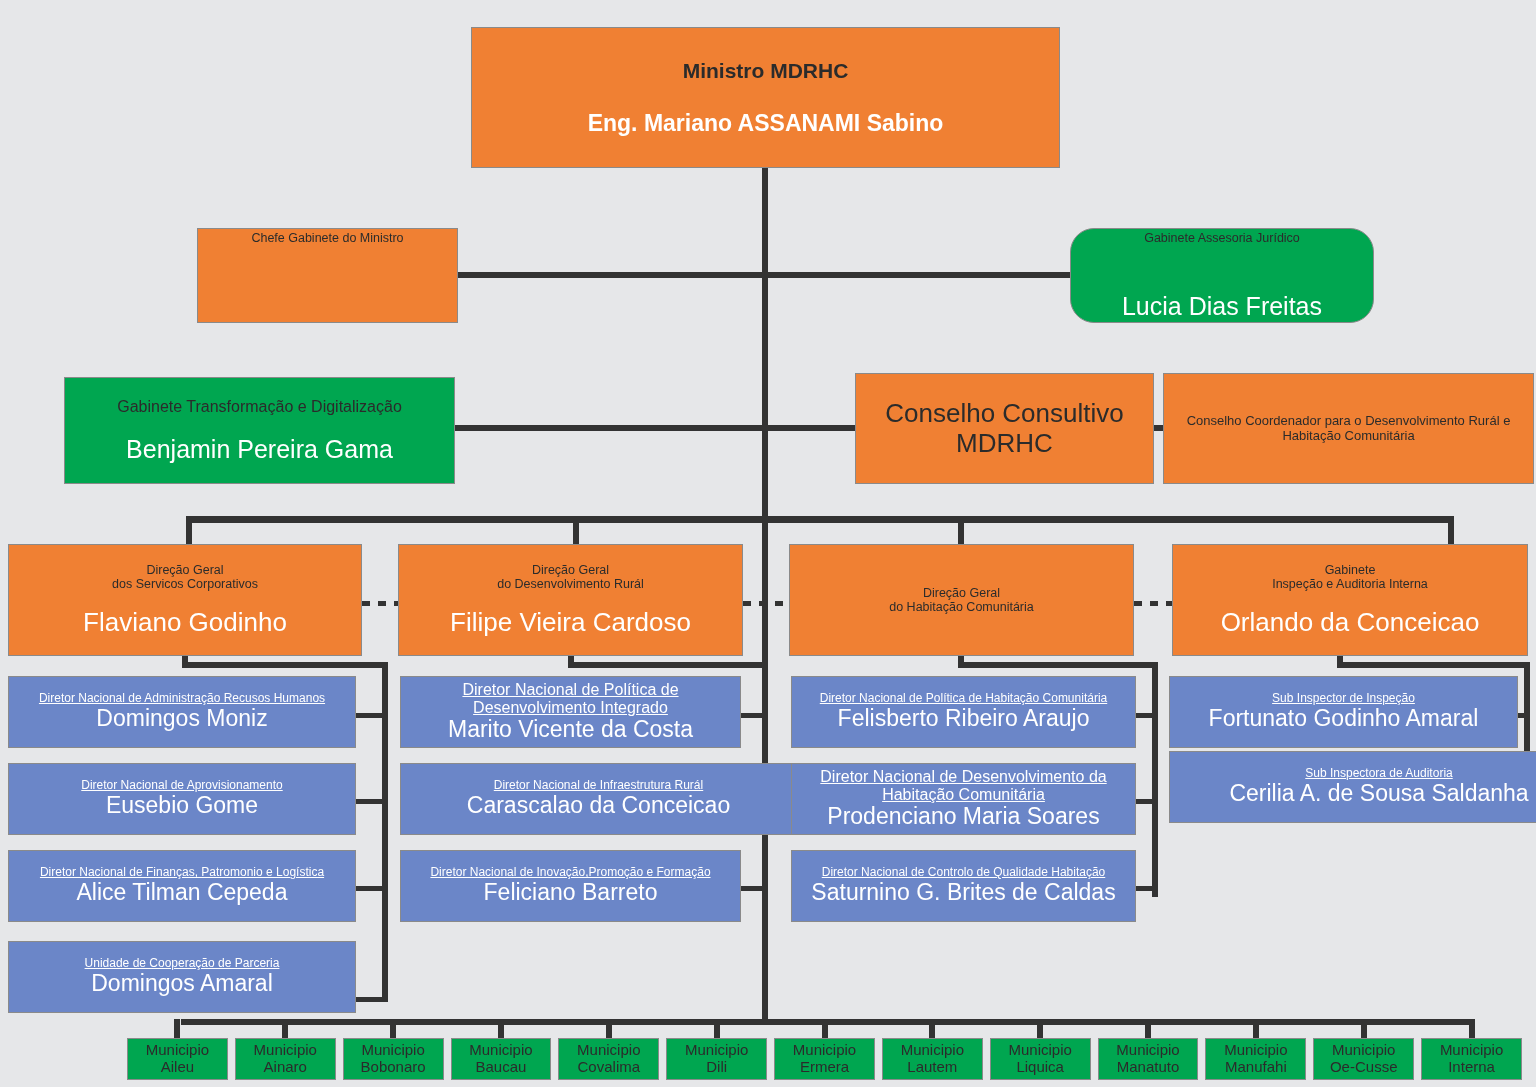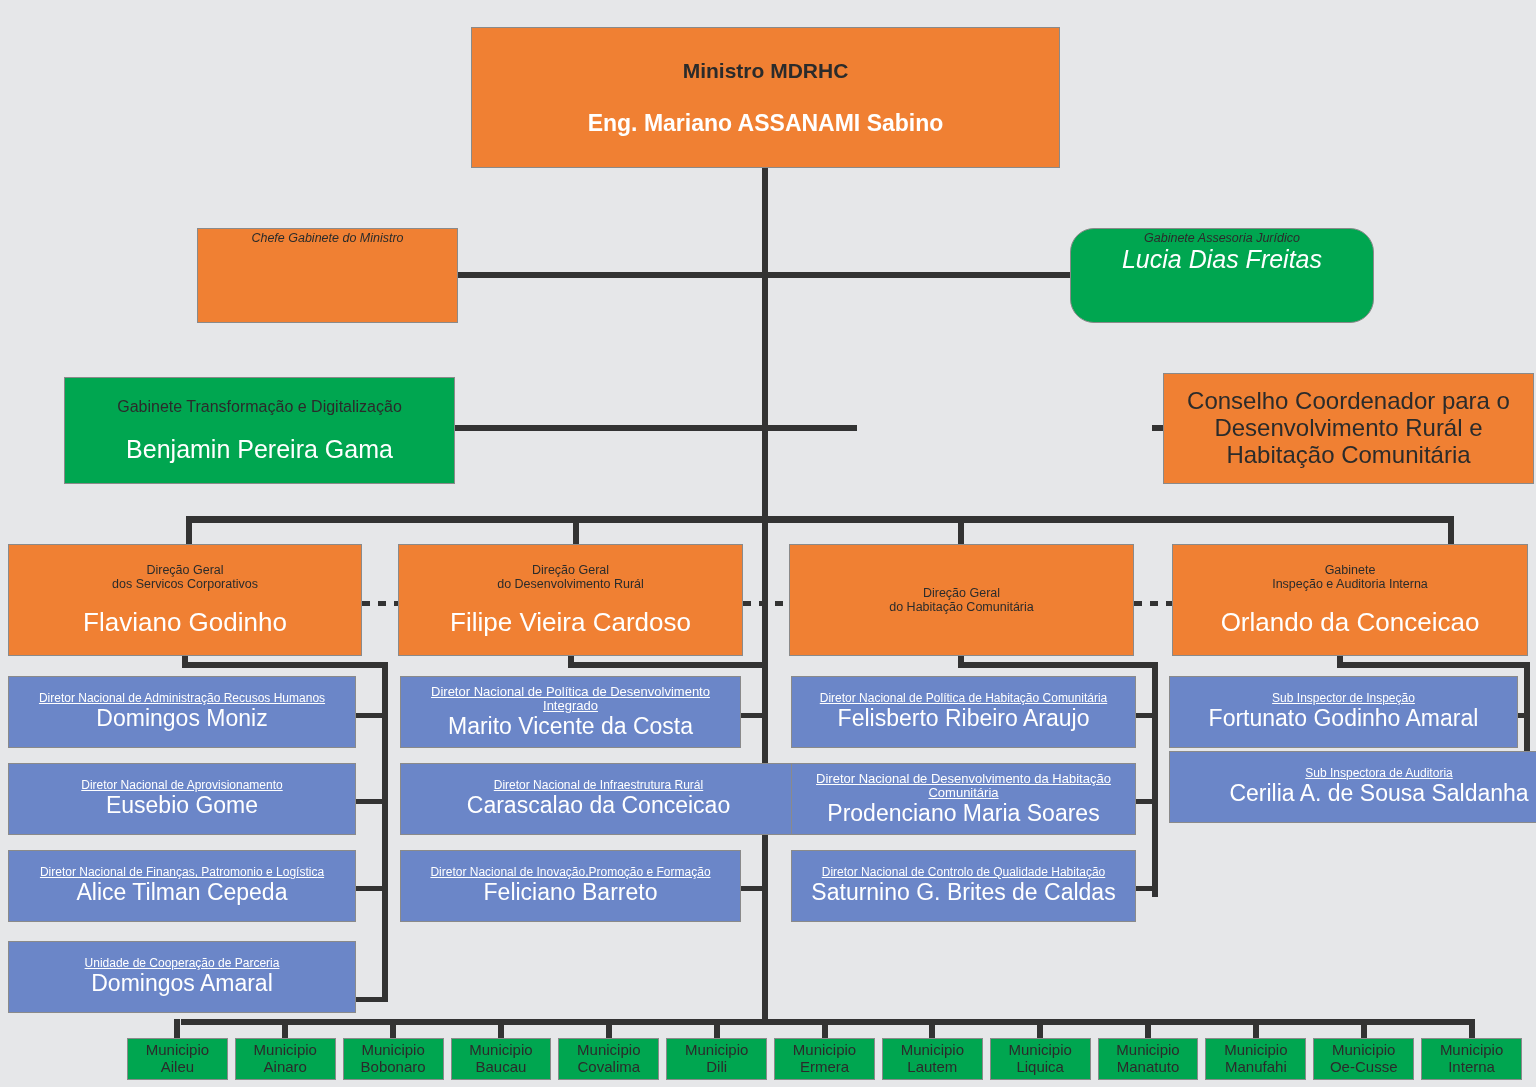--- a/index.html
+++ b/index.html
@@ -28,52 +28,52 @@
   .ttl{color:#2b2b2b;line-height:1.12;}
   .nm{color:#ffffff;line-height:1.12;}
   .ttl-y{color:#ffffff;line-height:1.12;text-decoration:underline;}
 
   
   #minister{left:471px;top:27px;width:589px;height:141px;justify-content:space-evenly;}
   #minister .ttl{font-size:21px;font-weight:bold;}
   #minister .nm{font-size:23px;font-weight:bold;}
 
   
-  .t2{height:95px;justify-content:flex-start;font-style:italic;}
+  .t2{height:95px;justify-content:space-between;}
   .t2 .ttl{font-size:12.5px;}
   .t2 .nm{font-size:25px;}
   #chefe{left:197px;top:228px;width:261px;}
   #juridico{left:1070px;top:228px;width:304px;border-radius:24px;}
 
   
   #transf{left:64px;top:377px;width:391px;height:107px;justify-content:space-evenly;}
   #transf .ttl{font-size:16px;}
   #transf .nm{font-size:25px;}
   #consultivo{left:855px;top:373px;width:299px;height:111px;}
   #consultivo .ttl{font-size:26px;}
   #coordenador{left:1163px;top:373px;width:371px;height:111px;}
-  #coordenador .ttl{font-size:24px;}
+  #coordenador .ttl{font-size:13px;}
 
   
   .dg{top:544px;height:112px;justify-content:space-evenly;}
   .dg .ttl{font-size:12.5px;}
   .dg .nm{font-size:26px;}
   #dg0{left:8px;width:354px;}
   #dg1{left:398px;width:345px;}
   #dg2{left:789px;width:345px;}
   #dg3{left:1172px;width:356px;}
 
   
   .sub{position:absolute;z-index:3;box-sizing:border-box;
        border:1px solid #8a8a8a;background:#6b86c8;
        display:flex;flex-direction:column;align-items:center;
        justify-content:center;text-align:center;padding:1px 4px;}
   .sub .ttl-y{font-size:12px;}
   .sub .nm{font-size:23px;}
-  .sub.two .ttl-y{font-size:13px;}
+  .sub.two .ttl-y{font-size:16px;}
 
   
   .mun{position:absolute;z-index:3;box-sizing:border-box;top:1038px;height:42px;
        border:1px solid #8a8a8a;background:#00a650;
        display:flex;align-items:center;justify-content:center;text-align:center;}
   .mun .ttl{font-size:15px;}
 </style>
 </head>
 <body>
 
@@ -143,20 +143,23 @@
   <div class="box green t2" id="juridico">
     <div class="ttl">Gabinete Assesoria Jurídico</div>
     <div class="nm">Lucia Dias Freitas</div>
   </div>
 
   <div class="box green" id="transf">
     <div class="ttl">Gabinete Transformação e Digitalização</div>
     <div class="nm">Benjamin Pereira Gama</div>
   </div>
 
+  <div class="box orange" id="consultivo">
+    <div class="ttl">Conselho Consultivo MDRHC</div>
+  </div>
 
   <div class="box orange" id="coordenador">
     <div class="ttl">Conselho Coordenador para o Desenvolvimento Rurál e Habitação Comunitária</div>
   </div>
 
   <div class="box orange dg" id="dg0">
     <div class="ttl">
       <span>Direção Geral</span><br>
       <span>dos Servicos Corporativos</span>
     </div>

